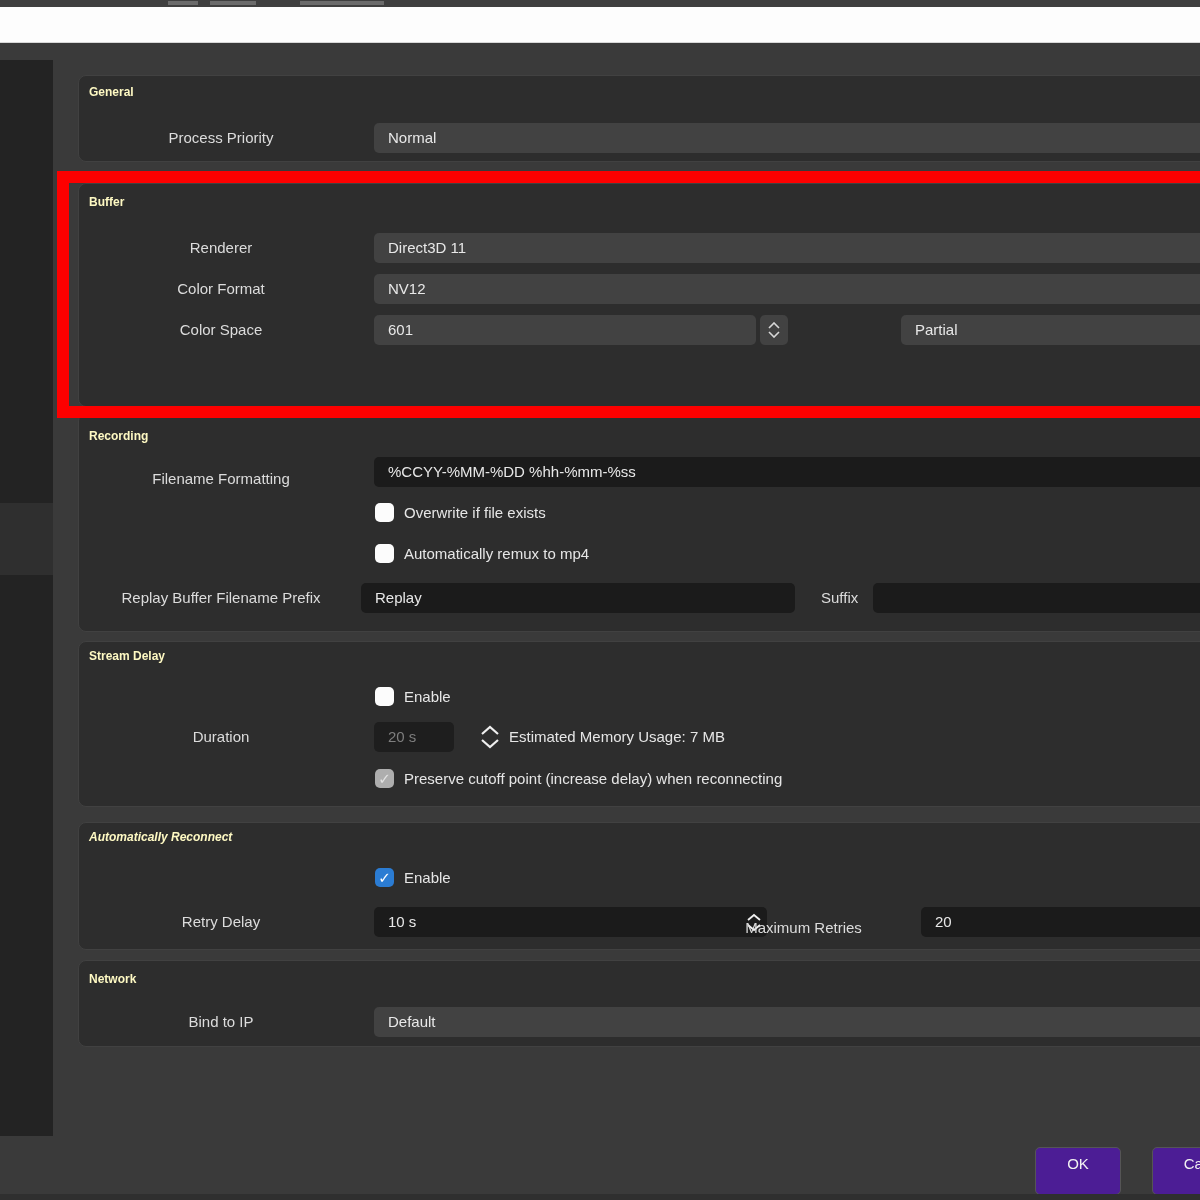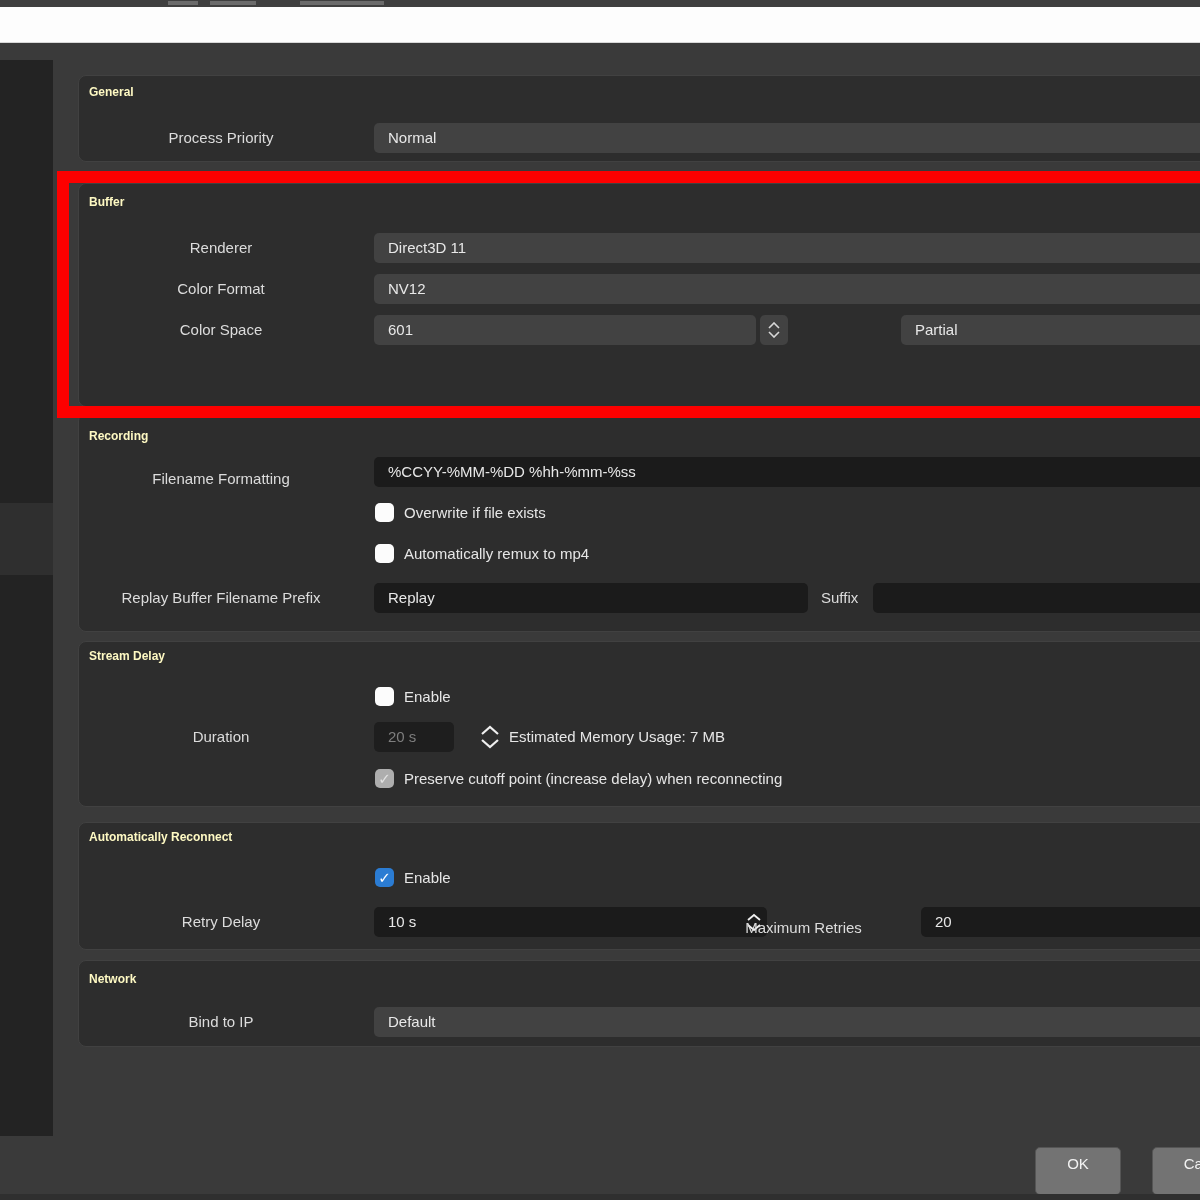--- a/index.html
+++ b/index.html
@@ -45,21 +45,21 @@
   .cb.checked::after{content:"\2713";display:block;font-weight:bold;}
   .cb.checked.disabled{background:#aeaeae;color:#e2e2e2;}
   .cb-label{position:absolute;font-size:15px;color:#e6e6e6;line-height:20px;white-space:nowrap;}
 
   .static-text{position:absolute;font-size:15px;color:#e6e6e6;line-height:30px;white-space:nowrap;}
 
   
   .red-rect{position:absolute;left:57px;top:171px;width:1163px;height:247px;box-sizing:border-box;
             border:12px solid #fd0000;z-index:40;pointer-events:none;}
 
-  .btn{position:absolute;height:48px;background:#737373;border:1px solid #555;border-radius:5px;
+  .btn{position:absolute;height:48px;background:#4c1d95;border:1px solid #555;border-radius:5px;
        color:#f2f2f2;font-size:15px;text-align:center;line-height:32px;box-sizing:border-box;}
 </style>
 </head>
 <body>
 
 <div class="canvas">
 
   <div class="top-strip">
     <span class="frag" style="left:168px;width:30px;"></span>
     <span class="frag" style="left:210px;width:46px;"></span>
@@ -105,21 +105,21 @@
     <div class="lbl r" style="left:0;width:284px;top:50px;">Filename Formatting</div>
     <div class="tinput" style="left:295px;right:0;top:43px;">%CCYY-%MM-%DD %hh-%mm-%ss</div>
 
     <div class="cb" style="left:296px;top:89px;"></div>
     <div class="cb-label" style="left:325px;top:89px;">Overwrite if file exists</div>
 
     <div class="cb" style="left:296px;top:130px;"></div>
     <div class="cb-label" style="left:325px;top:130px;">Automatically remux to mp4</div>
 
     <div class="lbl r" style="left:0;width:284px;top:169px;">Replay Buffer Filename Prefix</div>
-    <div class="tinput" style="left:295px;width:434px;top:169px;">Replay</div>
+    <div class="tinput" style="left:282px;width:434px;top:169px;">Replay</div>
     <div class="lbl" style="left:742px;width:60px;top:169px;">Suffix</div>
     <div class="tinput" style="left:794px;right:0;top:169px;"></div>
   </div>
 
   <div class="box" style="top:641px;height:166px;">
     <div class="box-title" style="top:7px;">Stream Delay</div>
 
     <div class="cb" style="left:296px;top:45px;"></div>
     <div class="cb-label" style="left:325px;top:45px;">Enable</div>
 
@@ -133,21 +133,21 @@
           <polyline points="2,2 10,9 18,2" fill="none" stroke="#efefef" stroke-width="2.2"></polyline>
         </svg>
     </div>
     <div class="static-text" style="left:430px;top:80px;">Estimated Memory Usage: 7 MB</div>
 
     <div class="cb disabled checked" style="left:296px;top:127px;"></div>
     <div class="cb-label" style="left:325px;top:127px;">Preserve cutoff point (increase delay) when reconnecting</div>
   </div>
 
   <div class="box" style="top:822px;height:128px;">
-    <div class="box-title" style="top:7px;">Automatically Reconnect</div>
+    <div class="box-title" style="top:7px;font-style:italic;">Automatically Reconnect</div>
 
     <div class="cb checked" style="left:296px;top:45px;"></div>
     <div class="cb-label" style="left:325px;top:45px;">Enable</div>
 
     <div class="lbl r" style="left:0;width:284px;top:84px;">Retry Delay</div>
     <div class="tinput" style="left:295px;width:367px;top:84px;border-radius:5px 0 0 5px;">10 s</div>
     <div class="spindark" style="left:662px;top:84px;">
       <svg class="chev" width="16" height="9" viewBox="0 0 16 9">
           <polyline points="2,7 8,2 14,7" fill="none" stroke="#efefef" stroke-width="1.8"></polyline>
         </svg>

